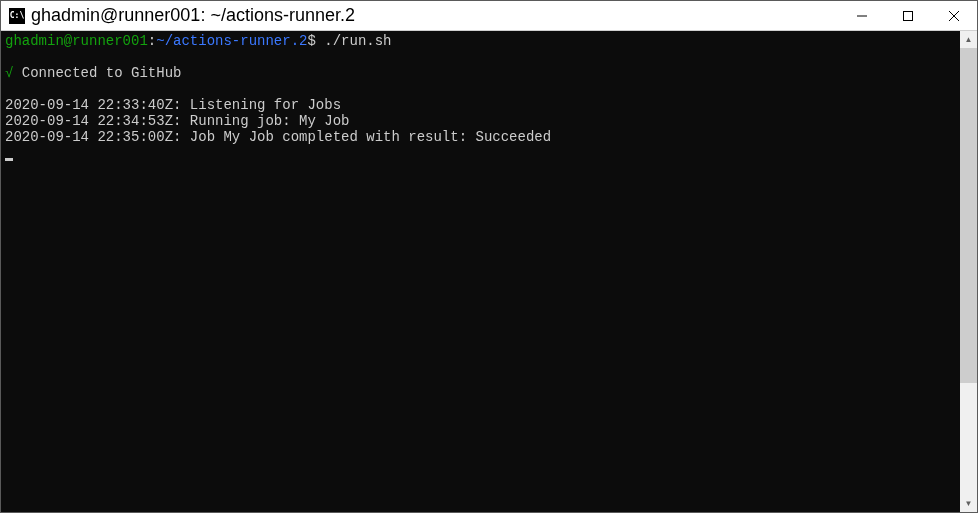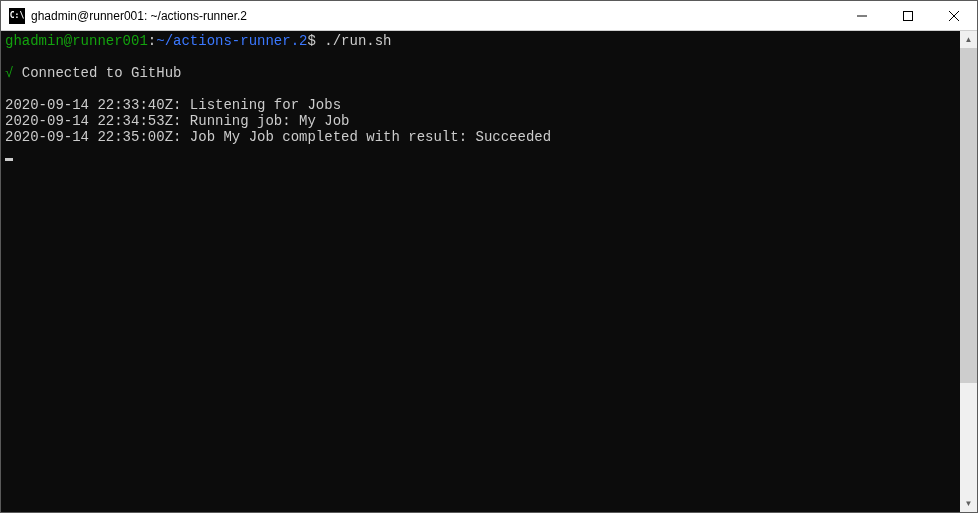--- a/index.html
+++ b/index.html
@@ -39,21 +39,21 @@
       align-items: center;
       justify-content: center;
       color: #fff;
       font-size: 8px;
       font-family: Consolas, monospace;
       font-weight: bold;
       line-height: 1;
     }
     .titlebar-text {
       margin-left: 6px;
-      font-size: 12px;
+      font-size: 18px;
       color: #000;
       flex: 1;
     }
     .win-controls {
       display: flex;
       height: 100%;
     }
     .win-btn {
       width: 46px;
       height: 100%;

